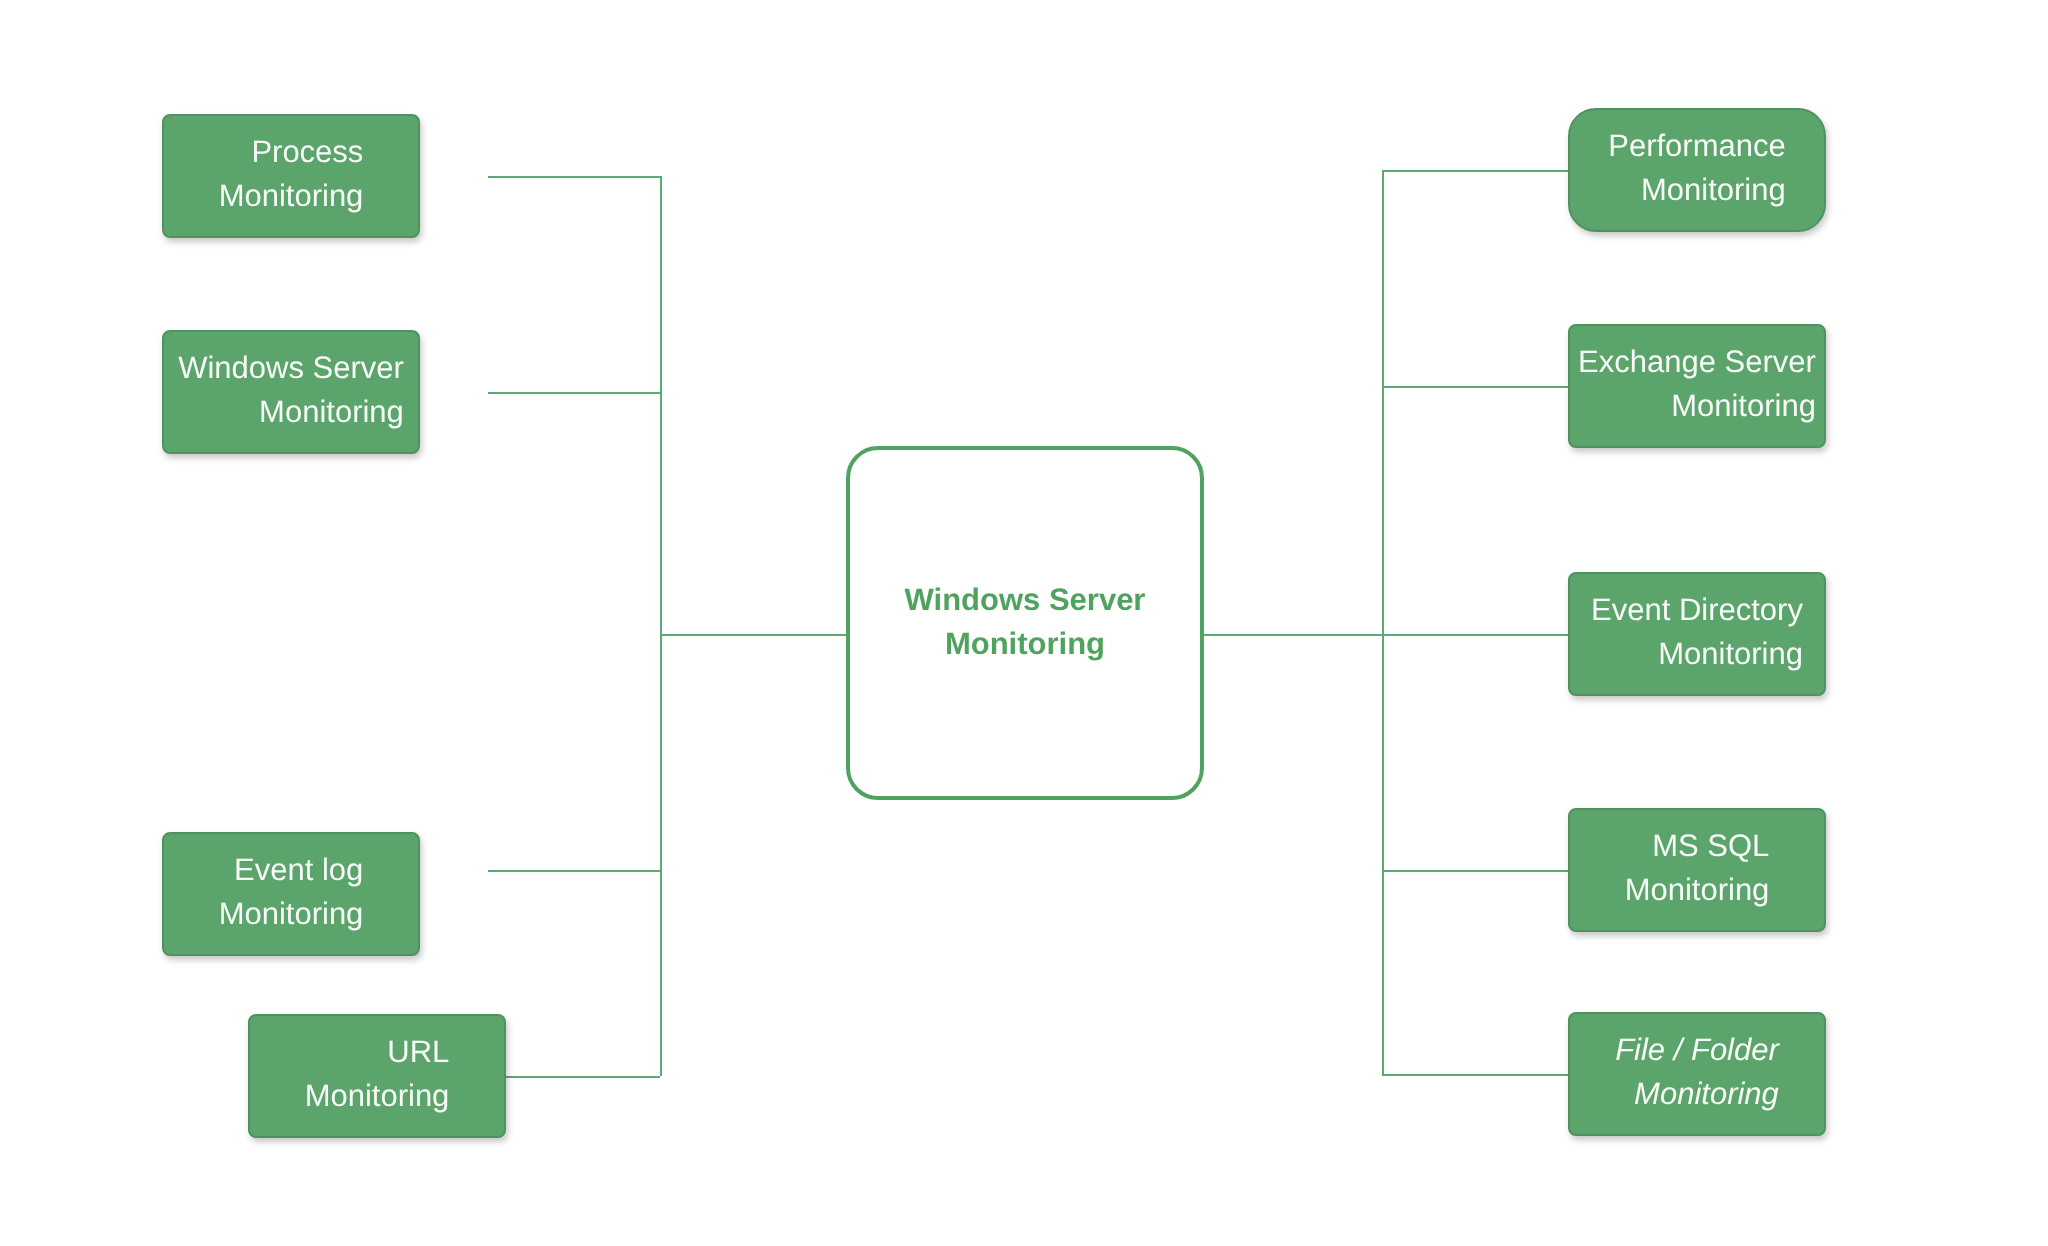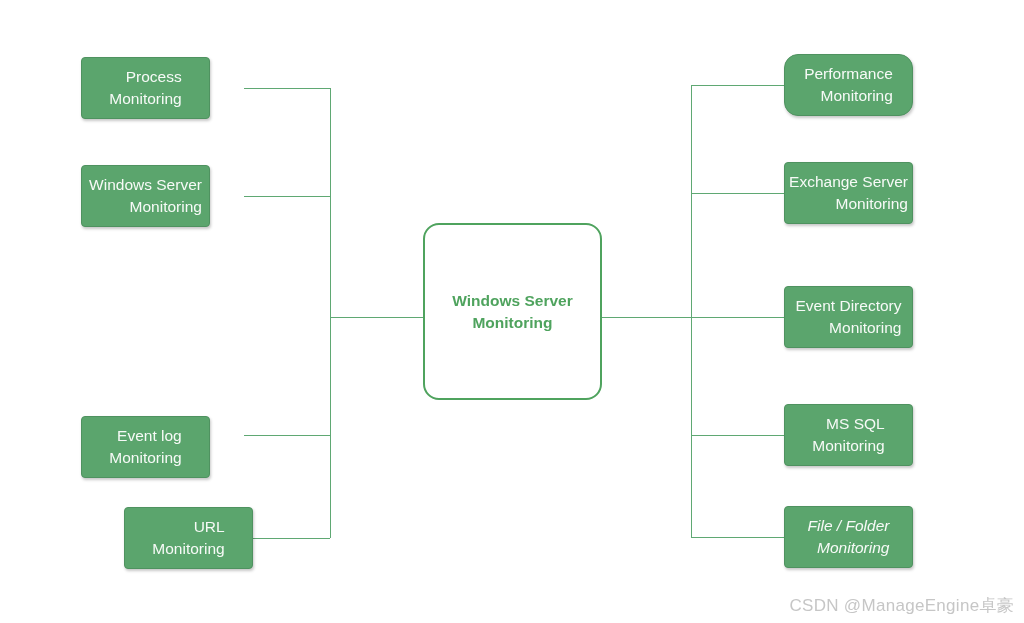--- a/index.html
+++ b/index.html
@@ -133,15 +133,14 @@
 Monitoring</div>
   <div class="node n-r1">Exchange Server
 Monitoring</div>
   <div class="node n-r2">Event Directory
 Monitoring</div>
   <div class="node n-r3">MS SQL
 Monitoring</div>
   <div class="node n-r4">File / Folder
 Monitoring</div>
 
-  <div class="watermark">CSDN @ManageEngine卓豪</div>
 
 </div>
 
 </body></html>

